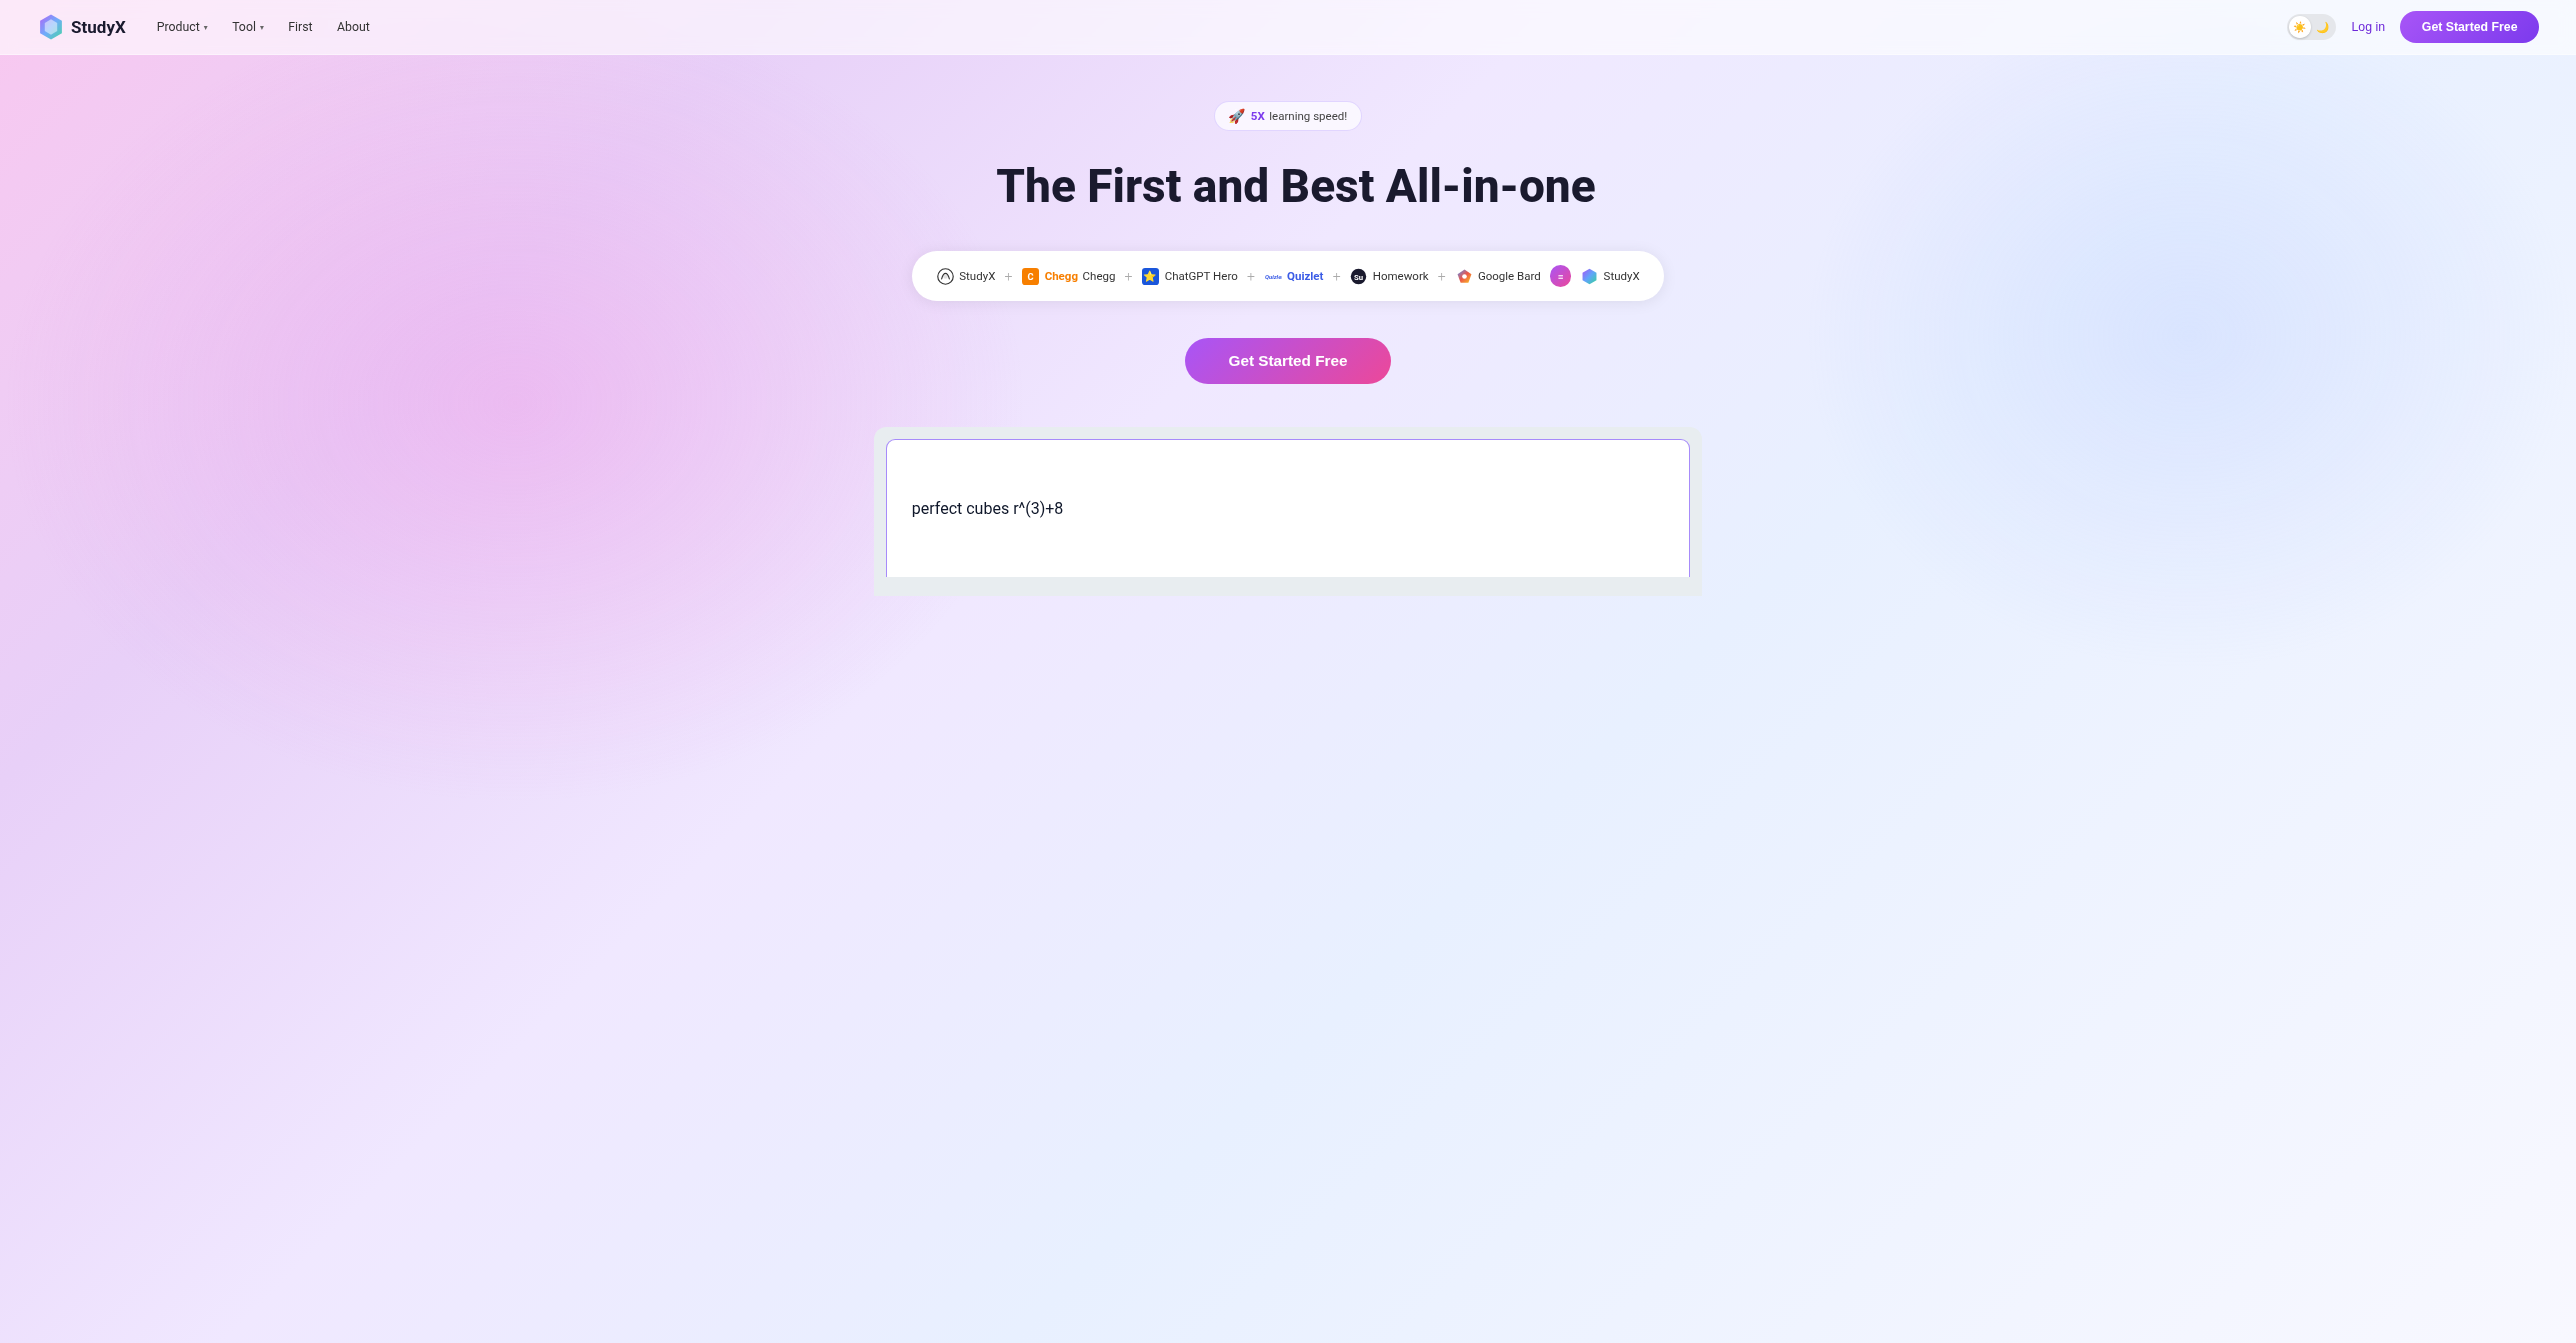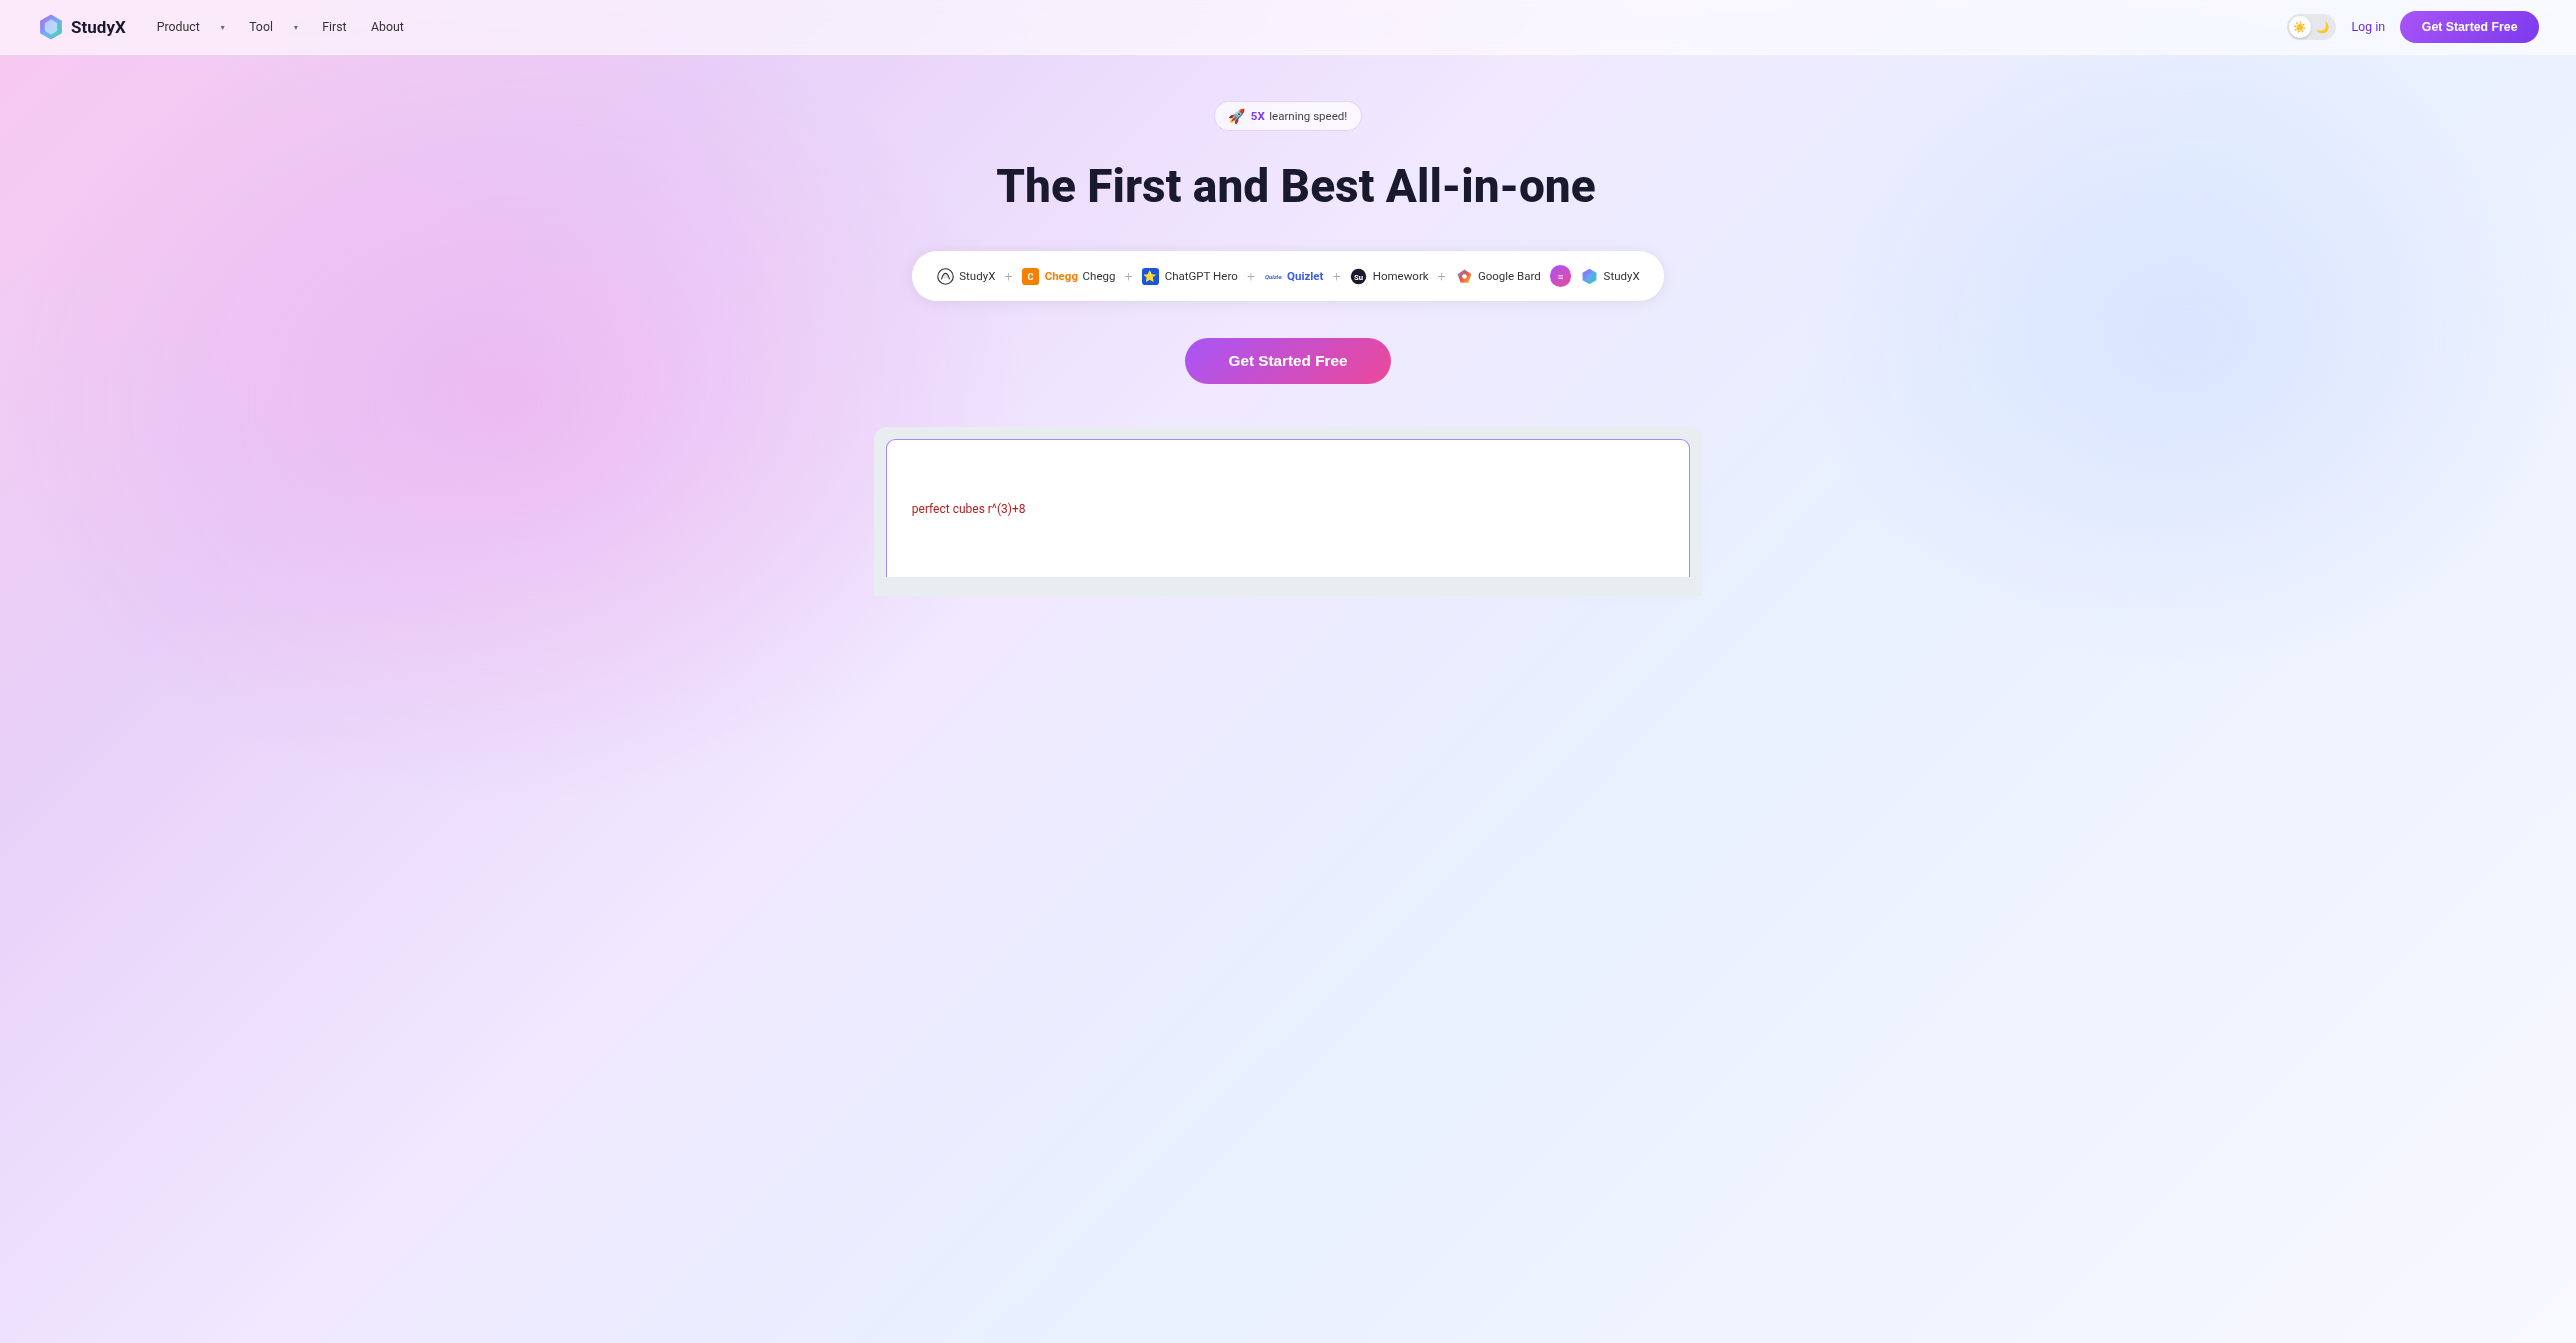--- a/index.html
+++ b/index.html
@@ -56,21 +56,21 @@
 
     .nav-links {
       display: flex;
       align-items: center;
       gap: 24.5px;
     }
 
     .nav-link {
       display: flex;
       align-items: center;
-      gap: 21px;
+      gap: 4px;
       font-size: 12.3px;
       color: #333;
       cursor: pointer;
       text-decoration: none;
     }
 
     .chevron-icon {
       font-size: 7.7px;
       color: #666;
     }
@@ -245,22 +245,22 @@
       border-radius: 9.2px 9.2px 0 0;
       border: 1.5px solid #a78bfa;
       border-bottom: none;
       min-height: 138px;
       padding: 18.4px 24.5px;
       display: flex;
       align-items: center;
     }
 
     .demo-text {
-      color: #b91c1c;
-      font-size: 12px;
+      color: #0f172a;
+      font-size: 16px;
     }
 
     
     .blob-left {
       position: fixed;
       top: 0;
       left: 0;
       width: 40%;
       height: 60%;
       background: radial-gradient(ellipse, rgba(240, 150, 230, 0.4) 0%, transparent 70%);

